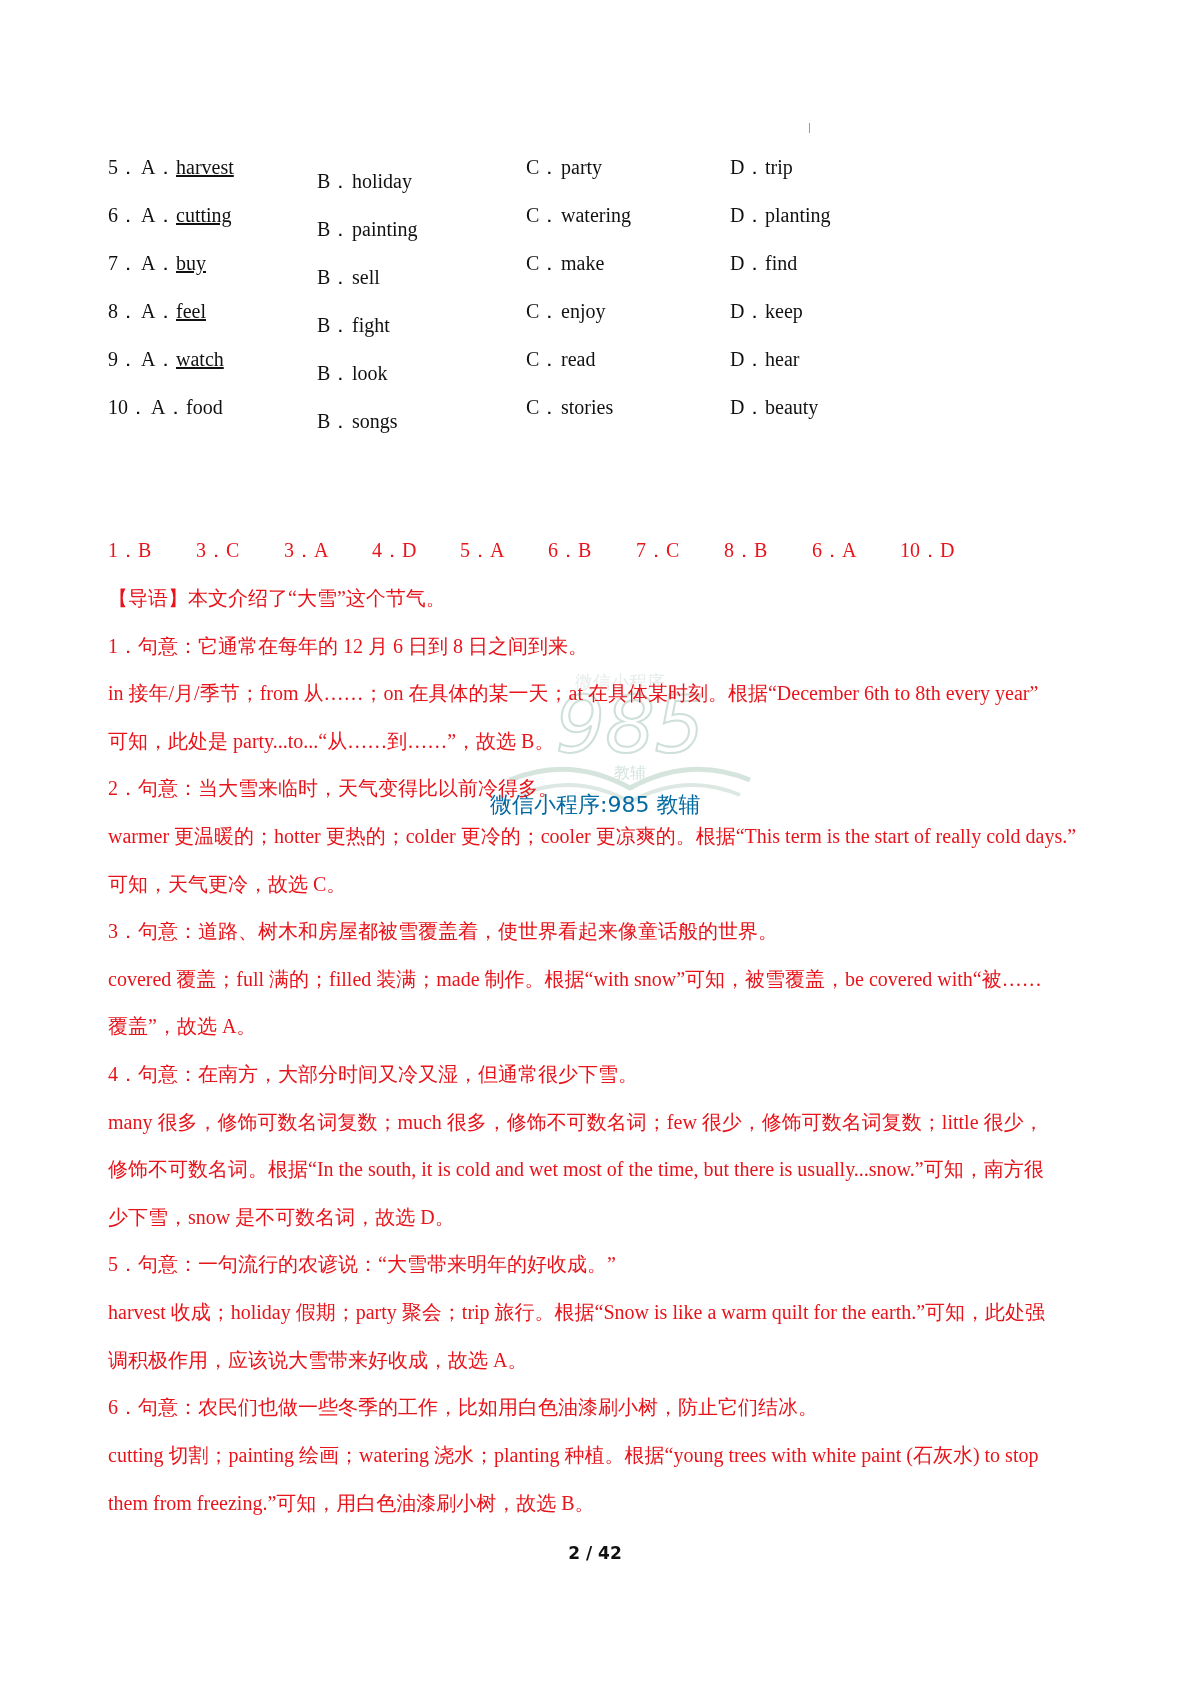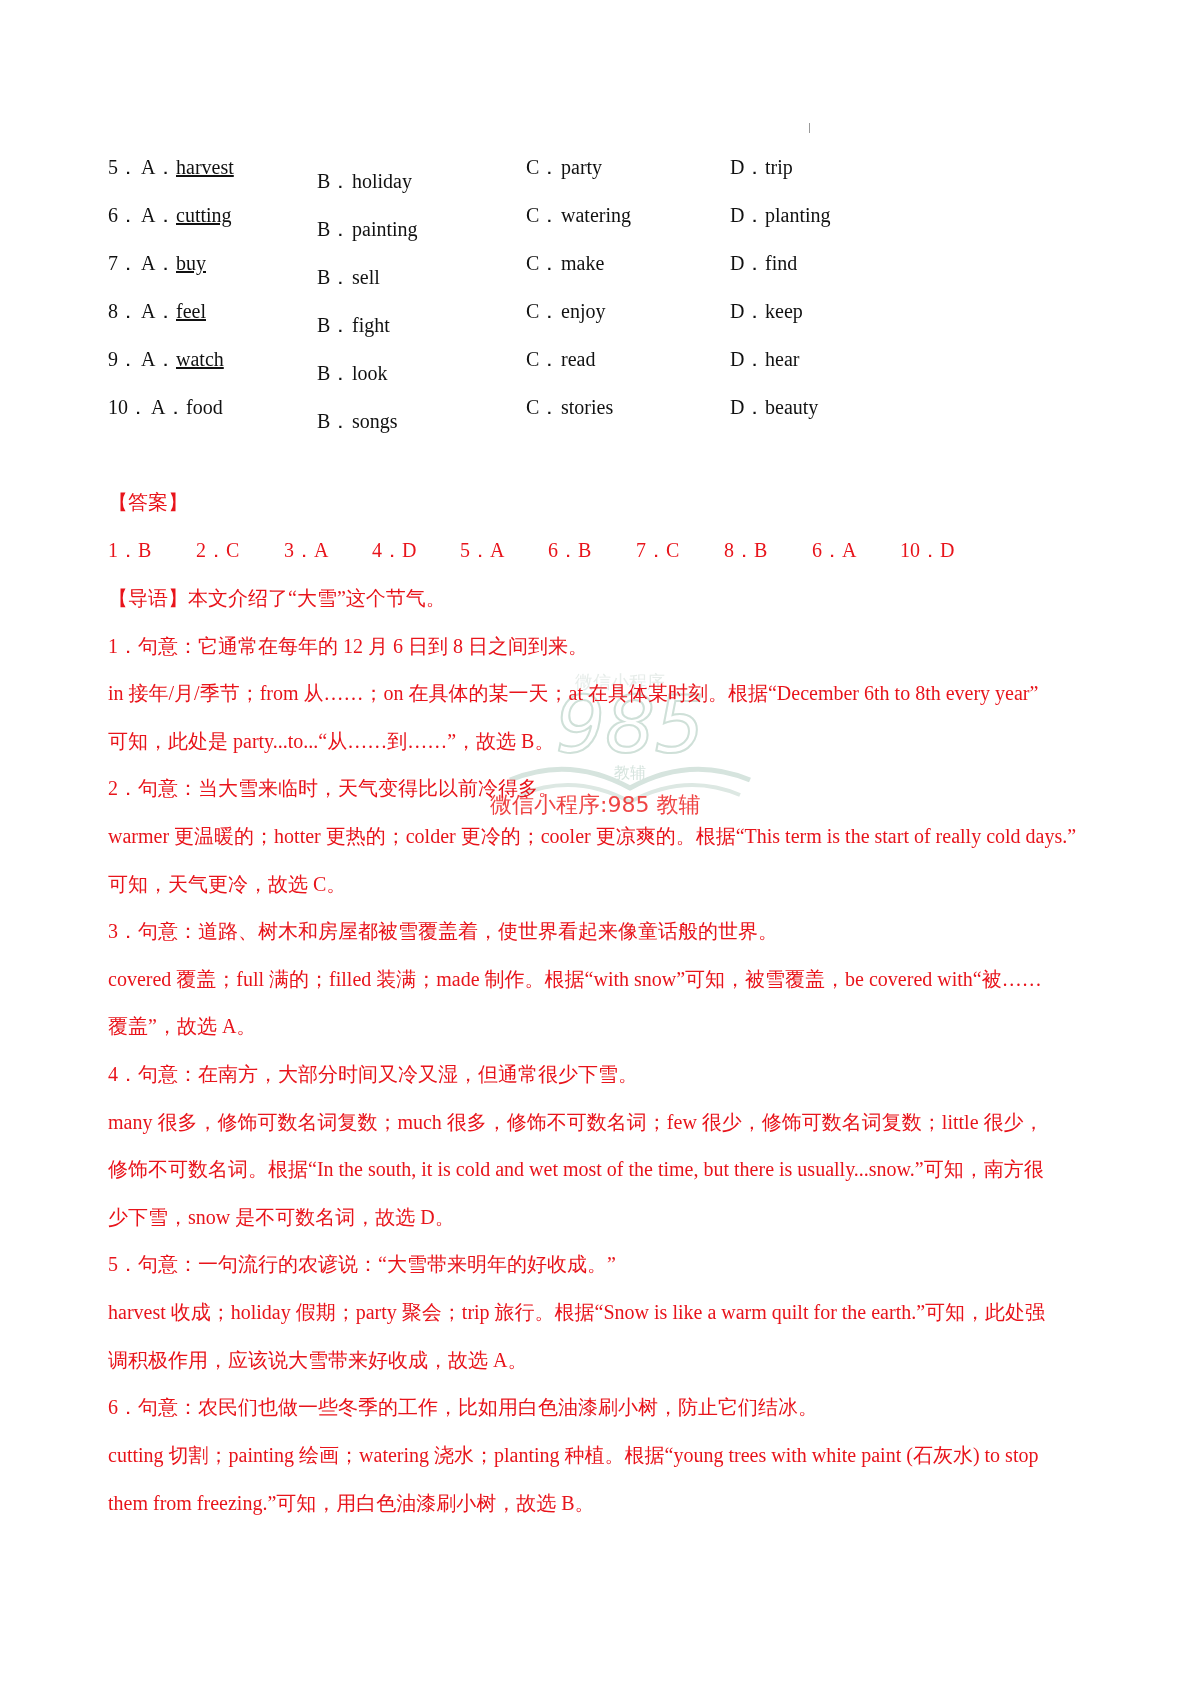--- a/index.html
+++ b/index.html
@@ -15,21 +15,21 @@
   .c-a { left: 33px; text-decoration: underline; }
   .c-b { left: 209px; margin-top: 14px; }
   .c-c { left: 418px; }
   .c-d { left: 622px; }
   .line { position: absolute; left: 108px; width: 982px; font-size: 20px; line-height: 30px; white-space: nowrap; color: #e8141b; }
 
   .answers { position: absolute; left: 108px; top: 535px; font-size: 20px; line-height: 30px; color: #e8141b; white-space: nowrap; }
   .answers .ans { position: absolute; top: 0; white-space: nowrap; }
 
   .watermark { position: absolute; left: 490px; top: 660px; width: 290px; height: 170px; pointer-events: none; }
-  .wm-text { position: absolute; left: 490px; top: 790px; font-size: 22px; color: #ef4444; font-family: "DejaVu Sans", sans-serif; white-space: nowrap; }
+  .wm-text { position: absolute; left: 490px; top: 790px; font-size: 22px; color: #0369a1; font-family: "DejaVu Sans", sans-serif; white-space: nowrap; }
 
   .page-num { position: absolute; left: 0; width: 1190px; top: 1543px; text-align: center;
               font-family: "DejaVu Sans", sans-serif; font-weight: bold; font-size: 17px; color: #111; }
 </style>
 </head>
 <body>
 
 <div class="page">
   <div class="tick"></div>
 
@@ -71,25 +71,24 @@
     </div>
     <div class="opt-row" style="top:392px">
       <span class="num">10．</span>
       <span class="cell" style="left:43px"><span class="letter">A．</span><span>food</span></span>
       <span class="cell c-b"><span class="letter">B．</span><span>songs</span></span>
       <span class="cell c-c"><span class="letter">C．</span><span>stories</span></span>
       <span class="cell c-d"><span class="letter">D．</span><span>beauty</span></span>
     </div>
   </div>
 
-  <div class="line" style="top:487px">【答案】</div>
 
   <div class="answers">
     <span class="ans" style="left:0px">1．B</span>
-    <span class="ans" style="left:88px">2．C</span>
+    <span class="ans" style="left:88px">3．C</span>
     <span class="ans" style="left:176px">3．A</span>
     <span class="ans" style="left:264px">4．D</span>
     <span class="ans" style="left:352px">5．A</span>
     <span class="ans" style="left:440px">6．B</span>
     <span class="ans" style="left:528px">7．C</span>
     <span class="ans" style="left:616px">8．B</span>
     <span class="ans" style="left:704px">6．A</span>
     <span class="ans" style="left:792px">10．D</span>
   </div>
 
@@ -118,13 +117,14 @@
     <div class="line" style="top:1154px">修饰不可数名词。根据“In the south, it is cold and wet most of the time, but there is usually...snow.”可知，南方很</div>
     <div class="line" style="top:1202px">少下雪，snow 是不可数名词，故选 D。</div>
     <div class="line" style="top:1249px">5．句意：一句流行的农谚说：“大雪带来明年的好收成。”</div>
     <div class="line" style="top:1297px">harvest 收成；holiday 假期；party 聚会；trip 旅行。根据“Snow is like a warm quilt for the earth.”可知，此处强</div>
     <div class="line" style="top:1345px">调积极作用，应该说大雪带来好收成，故选 A。</div>
     <div class="line" style="top:1392px">6．句意：农民们也做一些冬季的工作，比如用白色油漆刷小树，防止它们结冰。</div>
     <div class="line" style="top:1440px">cutting 切割；painting 绘画；watering 浇水；planting 种植。根据“young trees with white paint (石灰水) to stop</div>
     <div class="line" style="top:1488px">them from freezing.”可知，用白色油漆刷小树，故选 B。</div>
   </div>
 
+  <div class="page-num">2 / 42</div>
 </div>
 
 </body></html>

